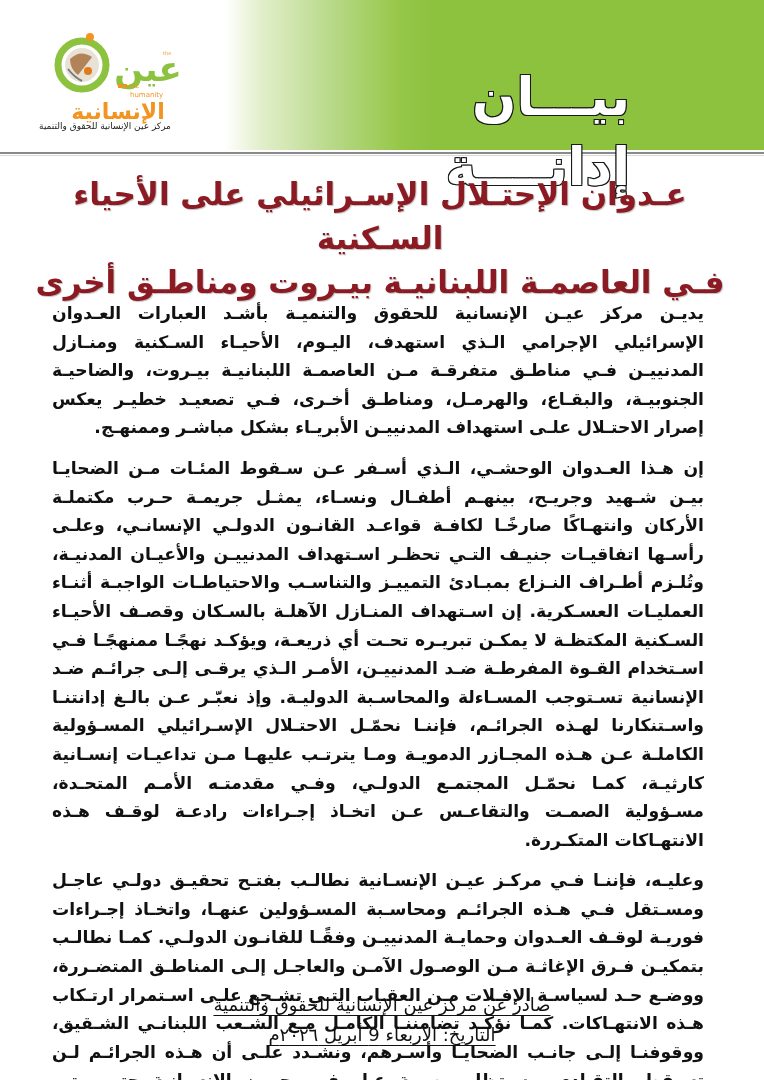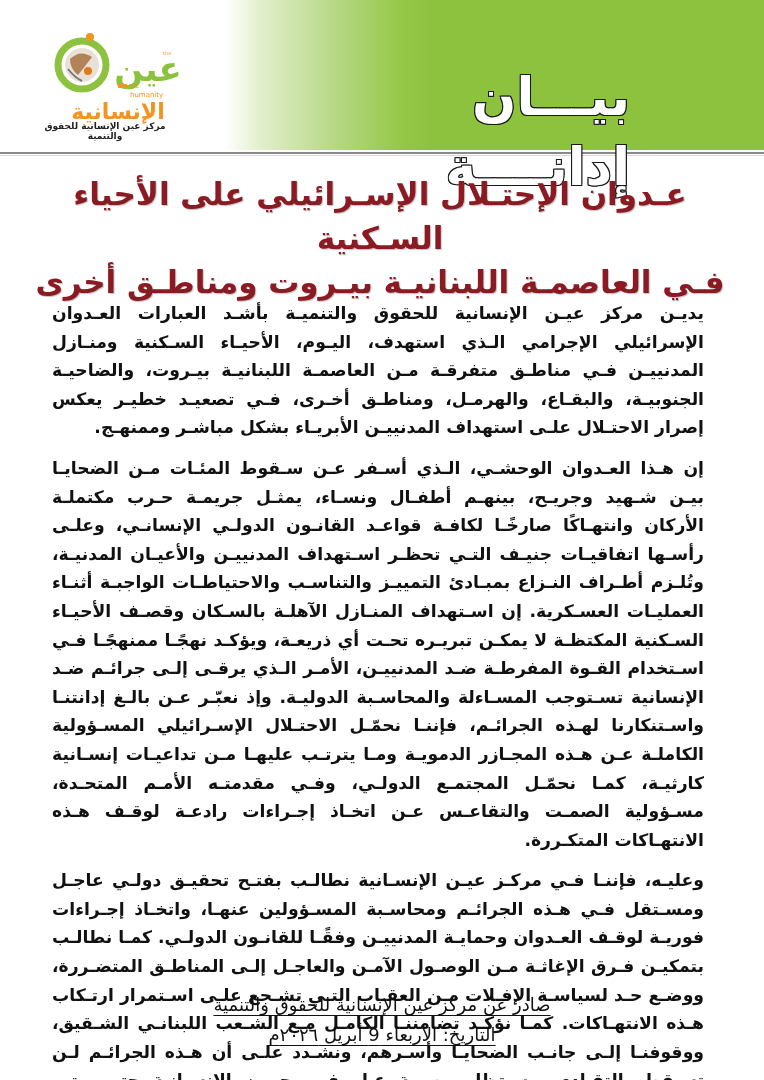--- a/index.html
+++ b/index.html
@@ -16,21 +16,21 @@
   }
   .header-rule2 {
     position: absolute; left: 0; top: 155px; width: 764px; height: 1px; background: #d8d8d8;
   }
   .logo {
     position: absolute; left: 30px; top: 29px; width: 150px; height: 110px;
   }
   .logo svg { position: absolute; left: 0; top: 0; }
   .logo-caption {
     position: absolute; left: 0; top: 92px; width: 150px; text-align: center;
-    direction: rtl; font-size: 9px; font-weight: bold; color: #222;
+    direction: rtl; font-size: 9px; font-weight: normal; color: #222;
   }
   .statement-label {
     position: absolute; left: 340px; top: 62px; width: 290px; height: 70px;
     direction: rtl; text-align: right;
     font-size: 52px; font-weight: bold; color: #ffffff;
     line-height: 70px; letter-spacing: 2px;
     -webkit-text-stroke: 2px #1a1a1a;
     paint-order: stroke fill;
     text-shadow: 1px 1px 0 #1a1a1a, -1px -1px 0 #1a1a1a, 1px -1px 0 #1a1a1a, -1px 1px 0 #1a1a1a;
   }

